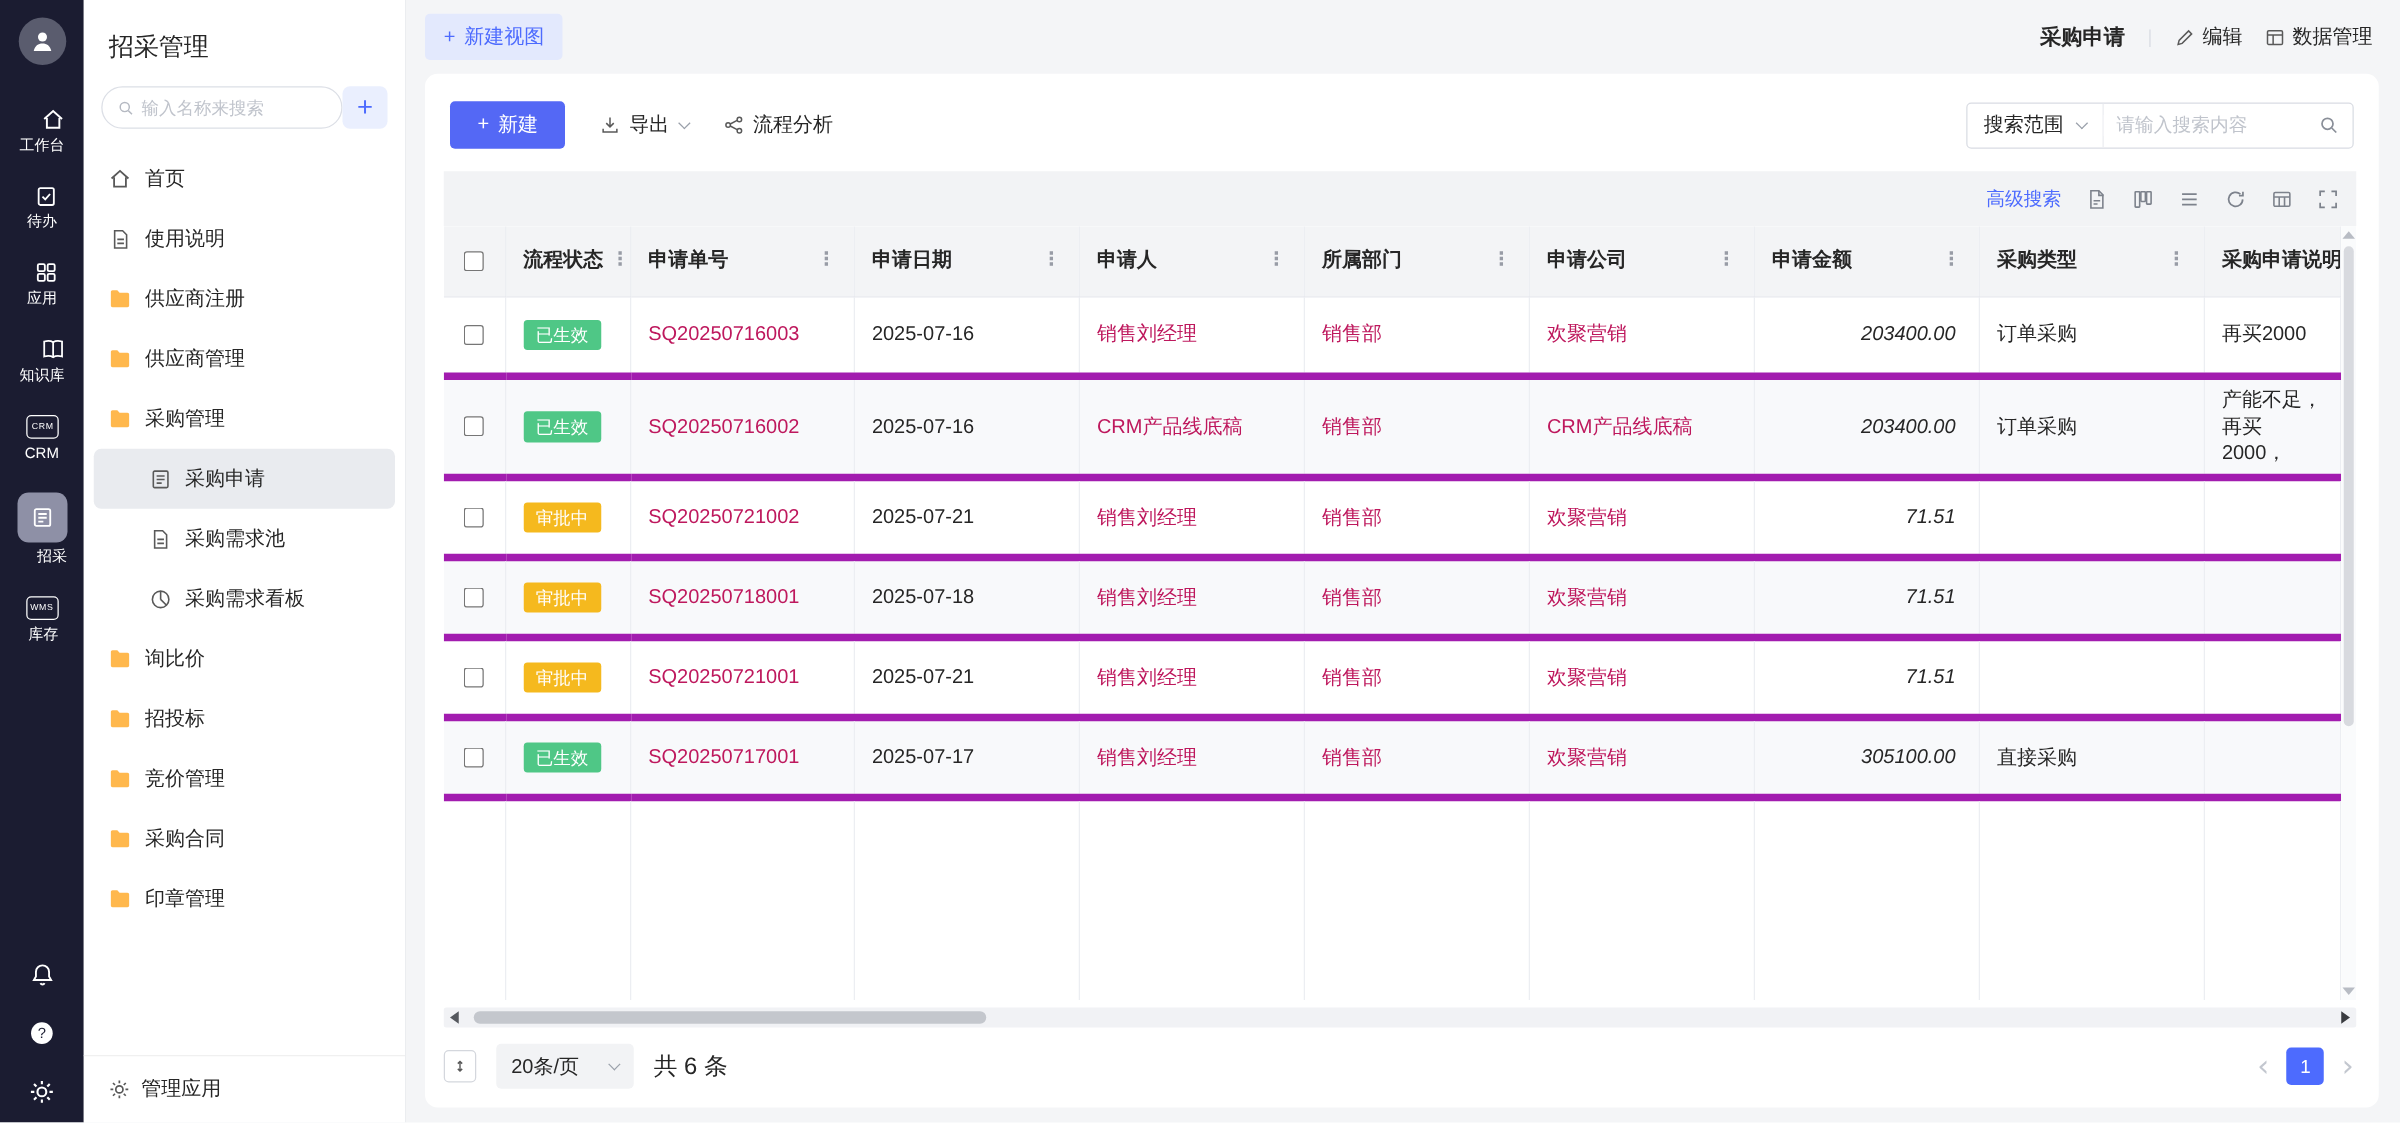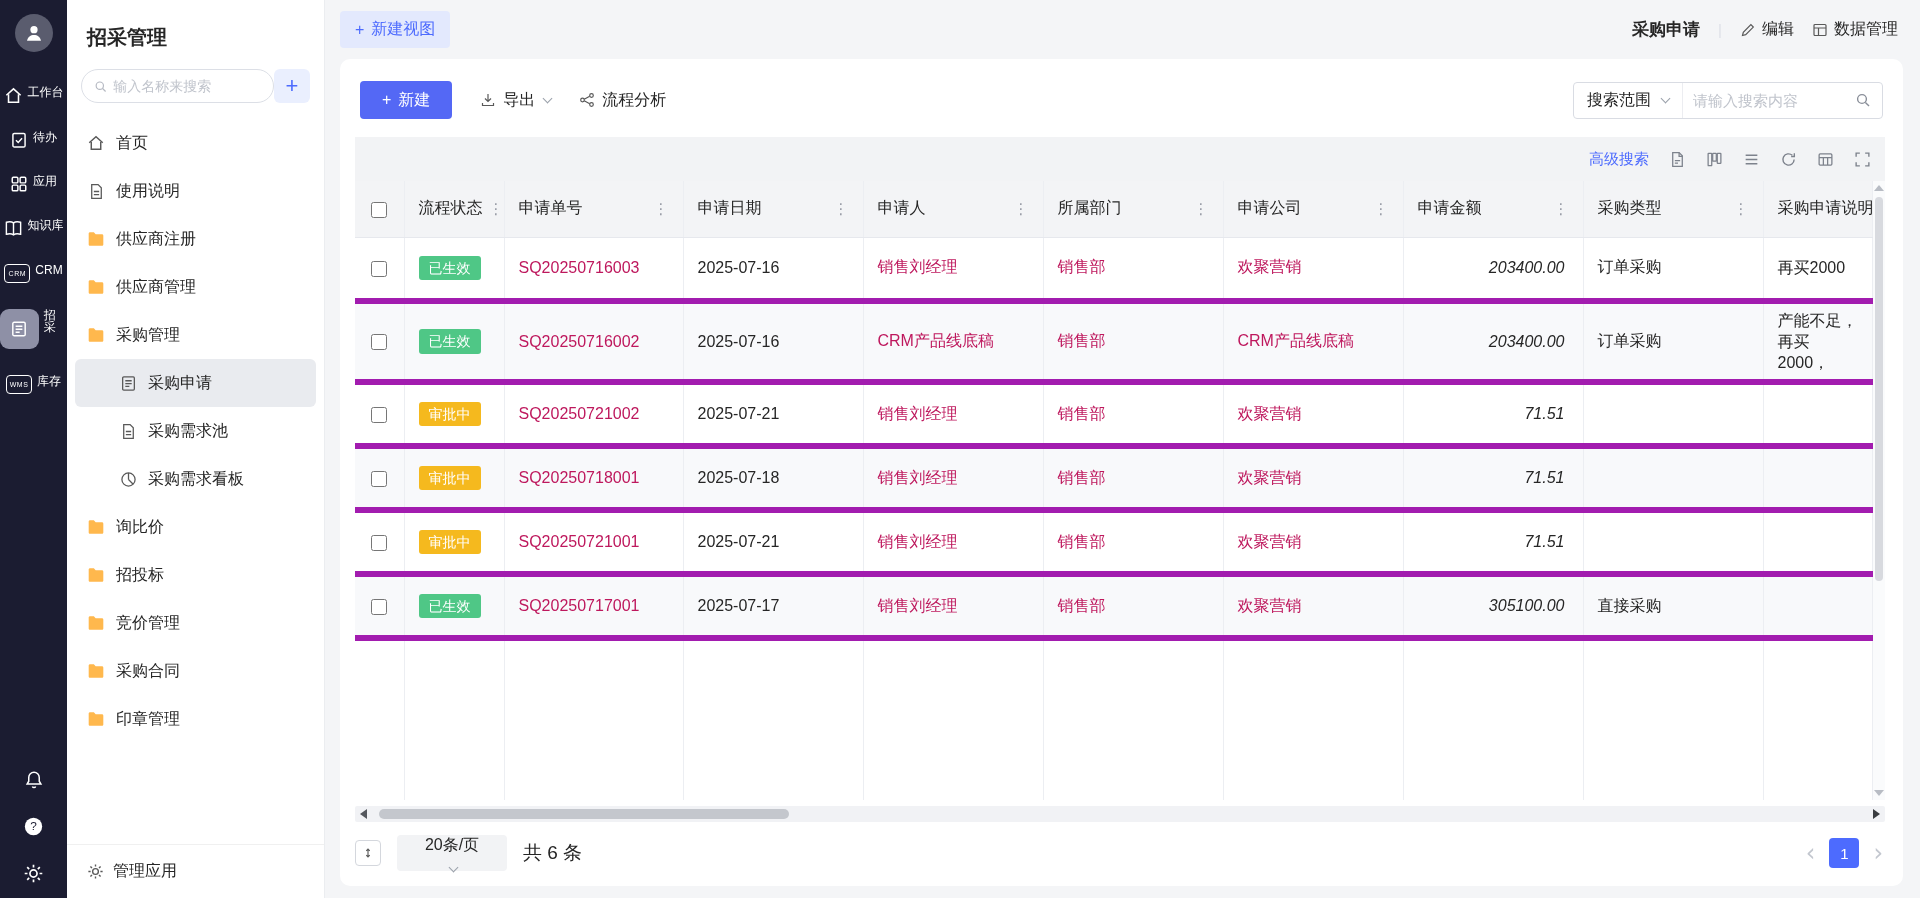--- a/index.html
+++ b/index.html
@@ -14,42 +14,42 @@
   .rail {
     width: 67px; background: #1b1c31; display: flex; flex-direction: column;
     align-items: center; padding: 14px 0 14px; flex-shrink: 0;
   }
   .avatar {
     width: 38px; height: 38px; border-radius: 50%; background: #5a5c6e;
     display: flex; align-items: center; justify-content: center; margin-bottom: 34px;
     cursor: pointer;
   }
   .rail-item {
-    display: flex; flex-direction: row; align-items: flex-start; gap: 5px;
+    display: flex; flex-direction: column; align-items: flex-end; gap: 5px;
     margin-bottom: 26px; cursor: pointer;
   }
   .rail-item .rail-label { color: #ffffff; font-size: 12px; line-height: 1; }
   .rail-badge {
     width: 26px; height: 19px; border: 1.2px solid #fff; border-radius: 4px;
     color: #fff; font-size: 7px; display: flex; align-items: center; justify-content: center;
     letter-spacing: .5px;
   }
   .rail-active-box {
     width: 40px; height: 40px; border-radius: 9px; background: #8e90a6;
     display: flex; align-items: center; justify-content: center;
   }
   .rail-bottom { margin-top: auto; display: flex; flex-direction: column; align-items: center; gap: 26px; }
   .rail-bottom .rail-item { margin-bottom: 0; }
 
   
   .sidebar {
     width: 258px; background: #ffffff; border-right: 1px solid #ebedf0;
     display: flex; flex-direction: column; flex-shrink: 0;
   }
-  .sidebar-title { font-size: 20px; font-weight: 700; padding: 24px 20px 18px; }
+  .sidebar-title { font-size: 20px; font-weight: 400; padding: 24px 20px 18px; }
   .side-search-row { display: flex; padding: 0 14px 14px; align-items: center; }
   .side-search {
     flex: 1; height: 34px; border: 1px solid #dcdfe6; border-radius: 17px;
     display: flex; align-items: center; gap: 6px; padding: 0 12px; background: #fff;
   }
   .side-search input {
     border: none; outline: none; width: 100%; font-size: 14px; color: #262626;
     font-family: inherit; background: transparent;
   }
   .side-search input::placeholder { color: #c0c4cc; }
@@ -128,21 +128,21 @@
 
   
   .table-area { position: relative; flex: 1; margin: 0 18px 0 15px; min-height: 0; overflow: hidden; }
   .table-scroll { height: 100%; margin-right: 12px; overflow: hidden; }
   table { border-collapse: collapse; table-layout: fixed; width: 100%; height: 100%; }
   th, td {
     border-right: 1px solid #eceef2; padding: 0 14px; text-align: left;
     white-space: nowrap; overflow: hidden; font-weight: 400; font-size: 16px;
   }
   th { background: #f3f4f6; height: 56px; border-bottom: 1px solid #e6e8ed; }
-  .th-inner { display: flex; align-items: center; justify-content: space-between; }
+  .th-inner { display: flex; align-items: flex-start; justify-content: space-between; font-weight: bold; }
   .col-menu { color: #989ca6; font-size: 15px; cursor: pointer; padding-left: 6px; }
   tbody tr.data-row { height: 64px; }
   tbody tr.data-row td { border-bottom: 6px solid #a21caf; }
   tbody tr:nth-child(even).data-row { background: #f8f9fb; }
   tr.filler td { border-bottom: none; }
   .col-check { text-align: center; padding: 0; }
   .col-check input { width: 16px; height: 16px; accent-color: #4d6bfe; cursor: pointer; vertical-align: middle; }
   .link { color: #be185d; cursor: pointer; text-decoration: none; }
   td.num { text-align: right; padding-right: 18px; font-style: italic; }
   td.cell-note { white-space: normal; line-height: 21px; padding-top: 6px; padding-bottom: 6px; vertical-align: middle; }
@@ -169,21 +169,21 @@
 
   
   .pagination { display: flex; align-items: center; padding: 13px 20px 15px 15px; gap: 16px; flex-shrink: 0; }
   .pg-icon-box {
     width: 26px; height: 26px; border: 1px solid #d4d7dd; border-radius: 4px;
     display: flex; align-items: center; justify-content: center; cursor: pointer;
   }
   .page-size {
     height: 36px; width: 110px; background: #f2f3f5; border-radius: 4px;
     display: flex; align-items: center; justify-content: space-between; padding: 0 12px;
-    cursor: pointer; font-size: 16px; flex-direction: column;
+    cursor: pointer; font-size: 16px;
   }
   .total-text { font-size: 19px; }
   .pg-right { margin-left: auto; display: flex; align-items: center; gap: 14px; }
   .pg-chevron { color: #c3c7cf; font-size: 24px; line-height: 1; cursor: pointer; font-family: "DejaVu Sans", sans-serif; }
   .pg-current {
     width: 30px; height: 30px; background: #4d6bfe; color: #fff; border-radius: 4px;
     display: flex; align-items: center; justify-content: center; font-size: 15px; cursor: pointer;
   }
 </style>
 </head>

